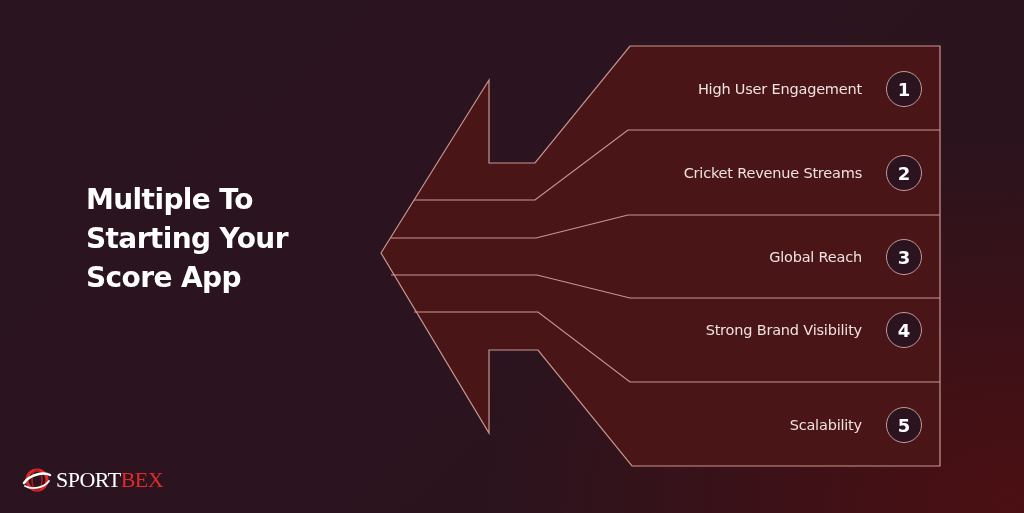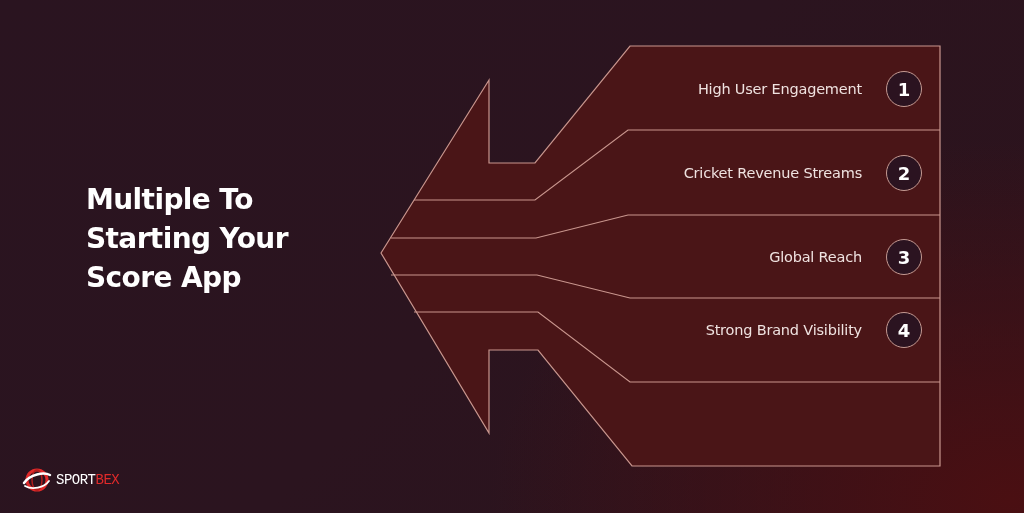--- a/index.html
+++ b/index.html
@@ -24,21 +24,21 @@
     color:#efe2e0; font-size:14.5px; font-family:"DejaVu Sans", sans-serif; letter-spacing:-0.2px;
     margin-right:24px; white-space:nowrap;
   }
   .badge {
     width:36px; height:36px; border-radius:50%; background:#2b1320;
     border:1.3px solid #c59a92; box-sizing:border-box;
     display:flex; align-items:center; justify-content:center;
     color:#fff; font-weight:700; font-size:18px; font-family:"DejaVu Sans", sans-serif;
   }
   .logo { position:absolute; left:22px; top:466px; height:28px; display:flex; align-items:center; }
-  .logo-text { font-family:Liberation Mono, monospace; font-size:14px; letter-spacing:-0.5px; margin-left:4px; }
+  .logo-text { font-family:Liberation Serif, serif; font-size:22px; letter-spacing:-0.5px; margin-left:4px; }
   .logo-a { color:#ffffff; }
   .logo-b { color:#e02a2a; }
 </style>
 </head>
 <body>
 
 <div class="stage">
 
   <svg class="shape" width="1024" height="513" viewBox="0 0 1024 513">
     <polygon points="381,253 489,80 489,163 535,163 630,46 940,46 940,466 632,466 538,350 489,350 489,433" fill="#4a1517" stroke="#c9968e" stroke-width="1.2" stroke-linejoin="miter"></polygon>
@@ -65,20 +65,24 @@
     <span class="badge">2</span>
   </div>
   <div class="item" style="top:237px">
     <span class="item-label">Global Reach</span>
     <span class="badge">3</span>
   </div>
   <div class="item" style="top:310px">
     <span class="item-label">Strong Brand Visibility</span>
     <span class="badge">4</span>
   </div>
+  <div class="item" style="top:405px">
+    <span class="item-label">Scalability</span>
+    <span class="badge">5</span>
+  </div>
 
   <div class="logo">
     <svg width="30" height="28" viewBox="0 0 30 28">
       <circle cx="15" cy="14" r="10" fill="none" stroke="#e02a2a" stroke-width="3"></circle>
       <ellipse cx="15" cy="14" rx="5" ry="10" fill="none" stroke="#b01c1c" stroke-width="1.5"></ellipse>
       <path d="M2 17 C 8 8, 22 6, 28 9" fill="none" stroke="#ffffff" stroke-width="2.5" stroke-linecap="round"></path>
       <path d="M3 20 C 10 24, 22 22, 27 15" fill="none" stroke="#ffffff" stroke-width="1.8" stroke-linecap="round"></path>
     </svg>
     <span class="logo-text"><span class="logo-a">SPORT</span><span class="logo-b">BEX</span></span>
   </div>

